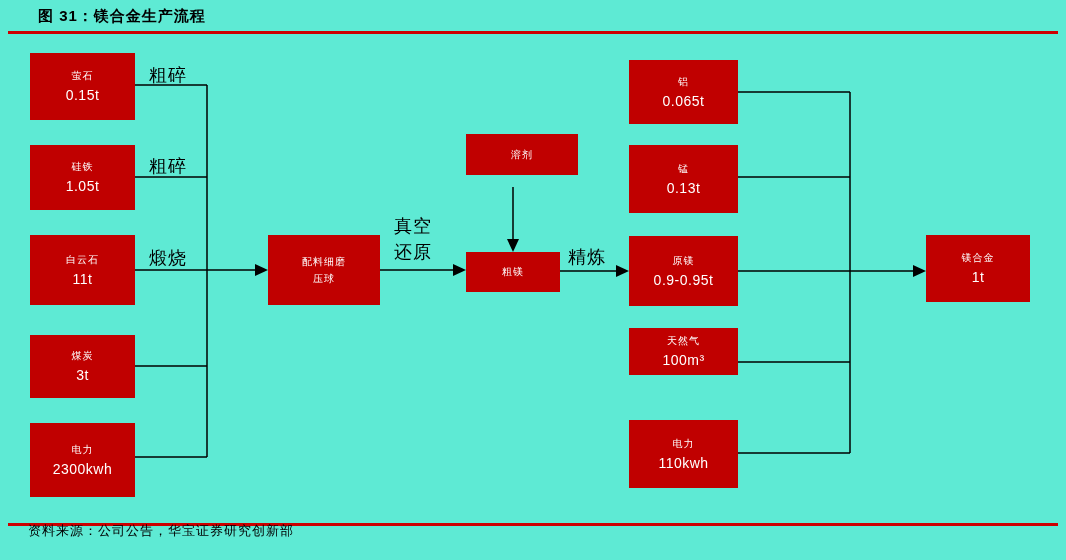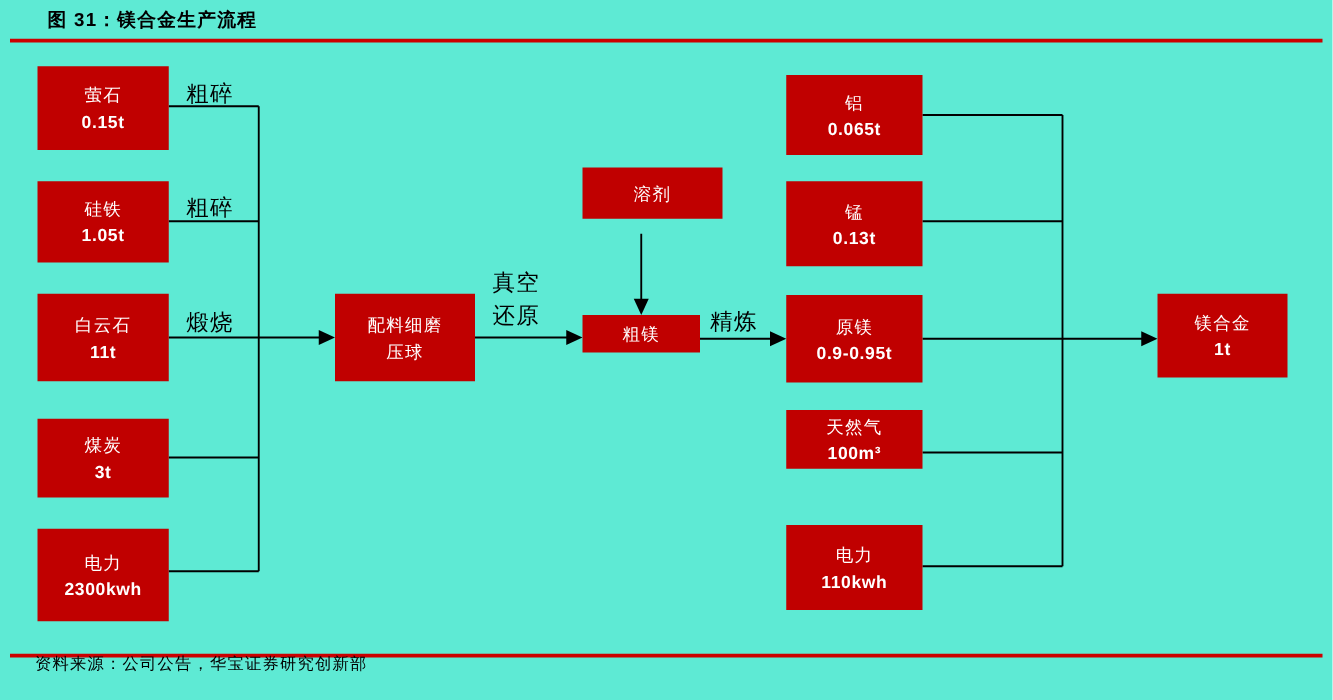--- a/index.html
+++ b/index.html
@@ -16,22 +16,22 @@
   .rule.bottom{top:523px;height:3px;}
   .source{
     position:absolute;left:28px;top:522px;font-size:13px;color:#000;letter-spacing:1px;
   }
   .wires{position:absolute;left:0;top:0;width:1066px;height:560px;}
   .node{
     position:absolute;background:var(--node-fill,#C00000);color:#fff;
     display:flex;flex-direction:column;align-items:center;justify-content:center;
     row-gap:7px;text-align:center;line-height:1;
   }
-  .node .nm{font-size:14px;letter-spacing:1px;}
-  .node .val{font-size:14px;font-weight:bold;letter-spacing:0.5px;}
+  .node .nm{font-size:10px;letter-spacing:1px;}
+  .node .val{font-size:14px;font-weight:normal;letter-spacing:0.5px;}
   .elabel{
     position:absolute;font-size:18px;color:#000;text-align:center;
     letter-spacing:1px;line-height:1;
   }
   .elabel.multi{line-height:26px;}
 </style>
 </head>
 <body>
 
 <div class="canvas">
@@ -94,21 +94,21 @@
     <div class="val">2300kwh</div>
   </div>
 
   <div class="node" style="left:268px;top:235px;width:112px;height:70px">
     <div class="nm">配料细磨</div>
     <div class="nm">压球</div>
   </div>
   <div class="node" style="left:466px;top:134px;width:112px;height:41px">
     <div class="nm">溶剂</div>
   </div>
-  <div class="node" style="left:466px;top:252px;width:94px;height:30px">
+  <div class="node" style="left:466px;top:252px;width:94px;height:40px">
     <div class="nm">粗镁</div>
   </div>
 
   <div class="node" style="left:629px;top:60px;width:109px;height:64px">
     <div class="nm">铝</div>
     <div class="val">0.065t</div>
   </div>
   <div class="node" style="left:629px;top:145px;width:109px;height:68px">
     <div class="nm">锰</div>
     <div class="val">0.13t</div>

